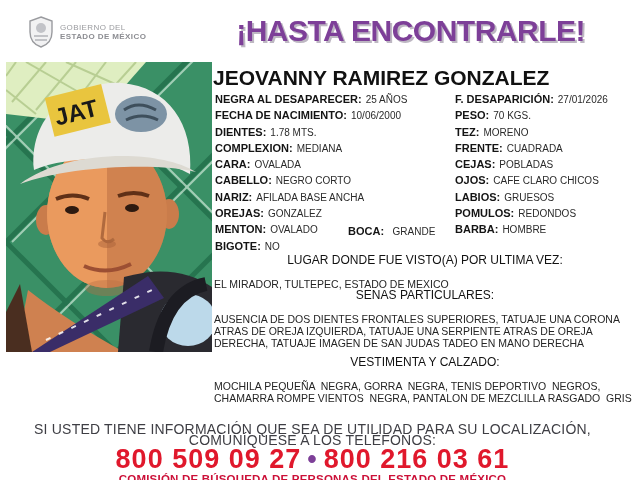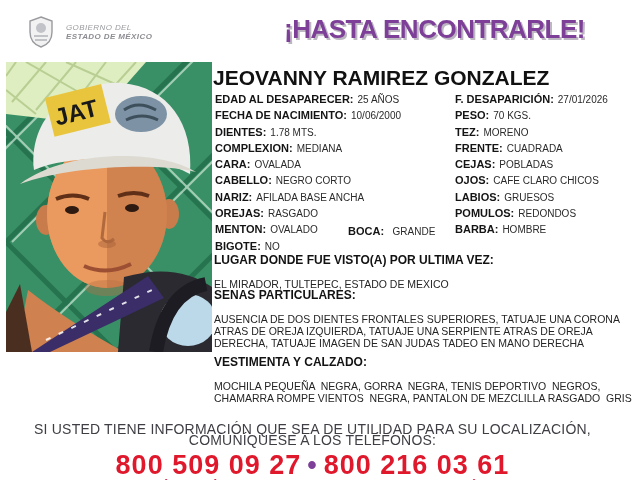--- a/index.html
+++ b/index.html
@@ -2,49 +2,49 @@
 <html><head>
 <meta charset="utf-8">
 <style>
   * { margin:0; padding:0; box-sizing:border-box; }
   html,body { background:#ffffff; }
   .page {
     position:relative; width:640px; height:480px; background:#ffffff;
     font-family:"Liberation Sans", sans-serif; overflow:hidden; color:#1c1c1c;
   }
   
-  .logo { position:absolute; left:28px; top:16px; display:flex; align-items:center; gap:12px;font-style:italic; }
+  .logo { position:absolute; left:28px; top:16px; display:flex; align-items:center; gap:6px; }
   .logo-text { display:flex; flex-direction:column; line-height:9px; }
   .logo-line1 { font-size:8px; color:#9a9b9f; letter-spacing:.4px; }
   .logo-line2 { font-size:8px; color:#8c8d92; font-weight:bold; letter-spacing:.4px; }
   .title {
-    position:absolute; top:14px; right:55px; font-size:26px; font-weight:bold;
+    position:absolute; top:14px; right:55px; font-size:30px; font-weight:bold;
     letter-spacing:-.5px; color:#7d3f98; text-shadow:2px 2px 0 #bdb7c2;
     font-family:"Liberation Sans", sans-serif;
   }
   
   .photo { position:absolute; left:6px; top:62px; width:206px; height:290px; display:block; }
   
   .name { position:absolute; left:213px; top:66px; font-size:21px; font-weight:bold; color:#111; letter-spacing:0; }
   .col { position:absolute; top:90px; }
   .col-left  { left:215px; }
   .col-right { left:455px; }
   .row { height:16.3px; line-height:16.3px; white-space:nowrap; }
   .lbl { font-size:11px; font-weight:bold; color:#141414; }
   .val { font-size:10px; color:#2a2a2a; margin-left:4px; }
   .boca { position:absolute; left:348px; top:222px; height:16px; line-height:16px; white-space:nowrap; }
   
   .section { position:absolute; left:214px; width:422px; }
   .sec1 { top:254px; } .sec2 { top:289px; } .sec3 { top:356px; }
-  .sec-h { font-size:12px; font-weight:bold; color:#121212; line-height:13px; }
+  .sec-h { font-size:12px; font-weight:normal; color:#121212; line-height:13px;text-align:center; }
   .sec-b { font-size:10.5px; color:#252525; line-height:12px; margin-top:11px; white-space:pre-wrap; }
   
   .footer { position:absolute; left:0; top:424px; width:625px; text-align:center; }
   .notice { font-size:14px; line-height:10.5px; color:#3e3e44; letter-spacing:.2px; }
-  .phones { margin-top:6px; font-size:27px; font-weight:bold; color:#e0182c; letter-spacing:1px; line-height:28px; white-space:nowrap; }
+  .phones { margin-top:0; font-size:27px; font-weight:bold; color:#e0182c; letter-spacing:1px; line-height:28px; white-space:nowrap; }
   .dot { color:#7d3f98; padding:0 6px; }
   .org { font-size:11.5px; font-weight:bold; color:#cc1038; letter-spacing:.2px; line-height:13px; }
 </style>
 </head>
 <body>
 
 <div class="page">
 
   <div class="logo">
     <svg width="26" height="32" viewBox="0 0 26 32">
@@ -114,28 +114,28 @@
     <ellipse cx="182" cy="258" rx="28" ry="26" fill="#bcd9ea"></ellipse>
     <path d="M150,290 Q160,230 200,222" stroke="#1c1c22" stroke-width="14" fill="none"></path>
 
     <path d="M26,290 L142,214 L158,236 L44,290 Z" fill="#3a2d68"></path>
     <path d="M40,278 L146,228" stroke="#ffffff" stroke-width="2" stroke-dasharray="5 9" opacity="0.85" fill="none"></path>
   </svg>
 
   <div class="name">JEOVANNY RAMIREZ GONZALEZ</div>
 
   <div class="col col-left">
-    <div class="row"><span class="lbl">EDAD AL DESAPARECER:</span><span class="val">25 AÑOS</span></div>
+    <div class="row"><span class="lbl">NEGRA AL DESAPARECER:</span><span class="val">25 AÑOS</span></div>
     <div class="row"><span class="lbl">FECHA DE NACIMIENTO:</span><span class="val">10/06/2000</span></div>
     <div class="row"><span class="lbl">DIENTES:</span><span class="val">1.78 MTS.</span></div>
     <div class="row"><span class="lbl">COMPLEXION:</span><span class="val">MEDIANA</span></div>
     <div class="row"><span class="lbl">CARA:</span><span class="val">OVALADA</span></div>
     <div class="row"><span class="lbl">CABELLO:</span><span class="val">NEGRO CORTO</span></div>
     <div class="row"><span class="lbl">NARIZ:</span><span class="val">AFILADA BASE ANCHA</span></div>
-    <div class="row"><span class="lbl">OREJAS:</span><span class="val">RASGADO</span></div>
+    <div class="row"><span class="lbl">OREJAS:</span><span class="val">GONZALEZ</span></div>
     <div class="row"><span class="lbl">MENTON:</span><span class="val">OVALADO</span></div>
     <div class="row"><span class="lbl">BIGOTE:</span><span class="val">NO</span></div>
   </div>
 
   <div class="boca">
     <span class="lbl">BOCA:</span>
     <span class="val">GRANDE</span>
   </div>
 
   <div class="col col-right">

